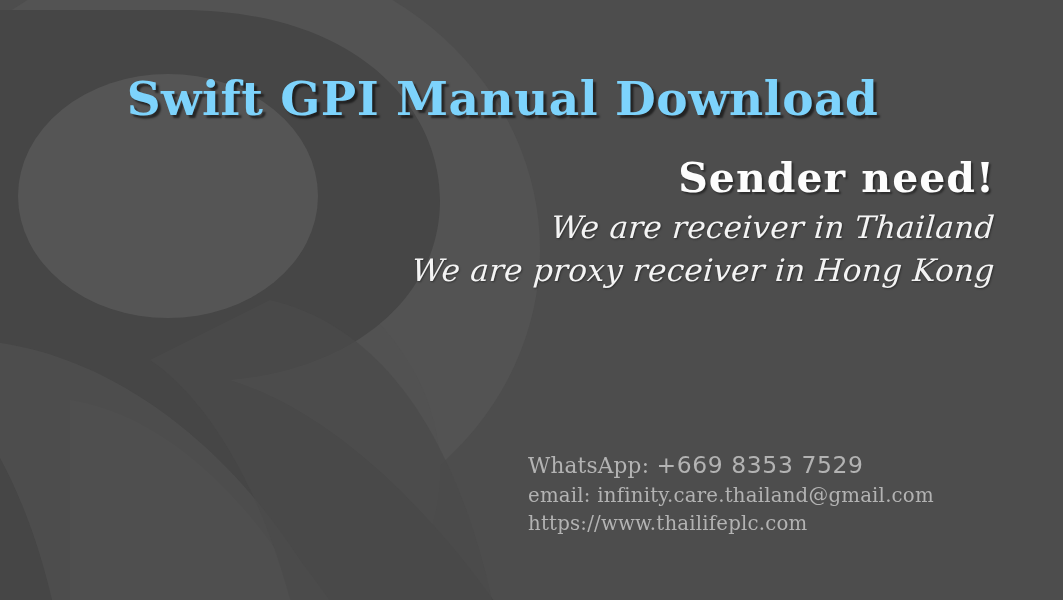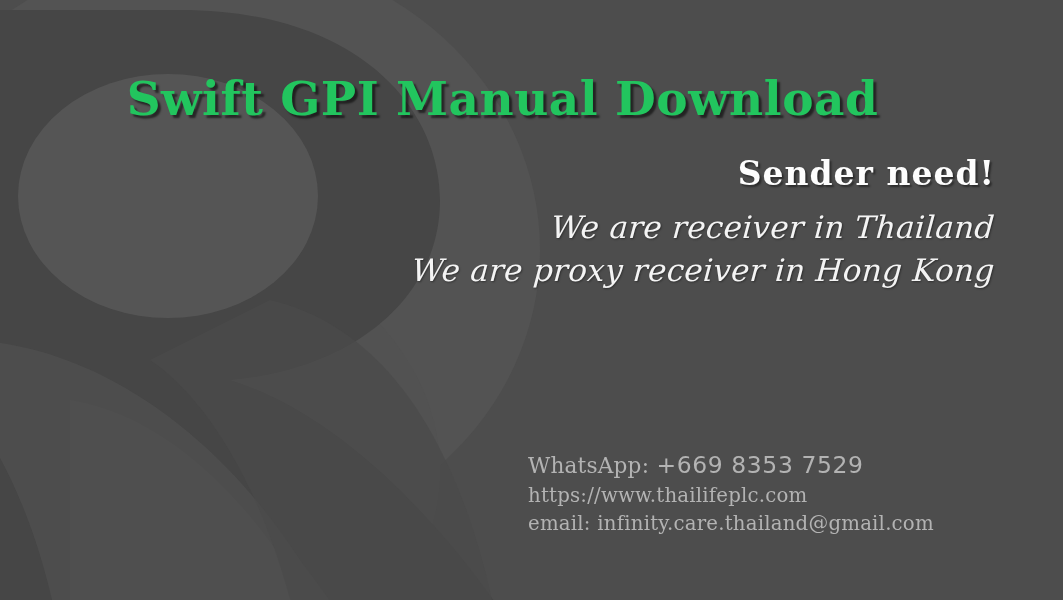--- a/index.html
+++ b/index.html
@@ -32,34 +32,34 @@
     left: 0;
     top: 74px;
     width: 1005px;
     text-align: center;
   }
   .main-title {
     font-family: "DejaVu Serif", "Liberation Serif", serif;
     font-weight: bold;
     font-size: 47px;
     letter-spacing: 0.5px;
-    color: #22c55e;
+    color: #7dd3fc;
     text-shadow: 3px 3px 2px rgba(0,0,0,0.55);
     white-space: nowrap;
     line-height: 1.05;
   }
 
   
   .sender-need {
     position: absolute;
     right: 68px;
     top: 154px;
     font-family: "DejaVu Serif", "Liberation Serif", serif;
     font-weight: bold;
-    font-size: 33px;
+    font-size: 41px;
     letter-spacing: 1px;
     color: #fdfdfd;
     text-shadow: 2px 2px 2px rgba(0,0,0,0.45);
     white-space: nowrap;
   }
 
   
   .script-lines {
     position: absolute;
     right: 68px;
@@ -144,23 +144,23 @@
 
   <div class="contact-block">
 
     <div class="contact-line big">
       <span class="lbl">WhatsApp:</span>
       <span class="val">+669 8353 7529</span>
     </div>
 
 
     <div class="contact-line small">
-      <span class="lbl">https://www.thailifeplc.com</span>
+      <span class="lbl">email:</span>
+      <span class="lbl">infinity.care.thailand@gmail.com</span>
     </div>
 
     <div class="contact-line small">
-      <span class="lbl">email:</span>
-      <span class="lbl">infinity.care.thailand@gmail.com</span>
+      <span class="lbl">https://www.thailifeplc.com</span>
     </div>
 
   </div>
 
 </div>
 
 </body></html>

